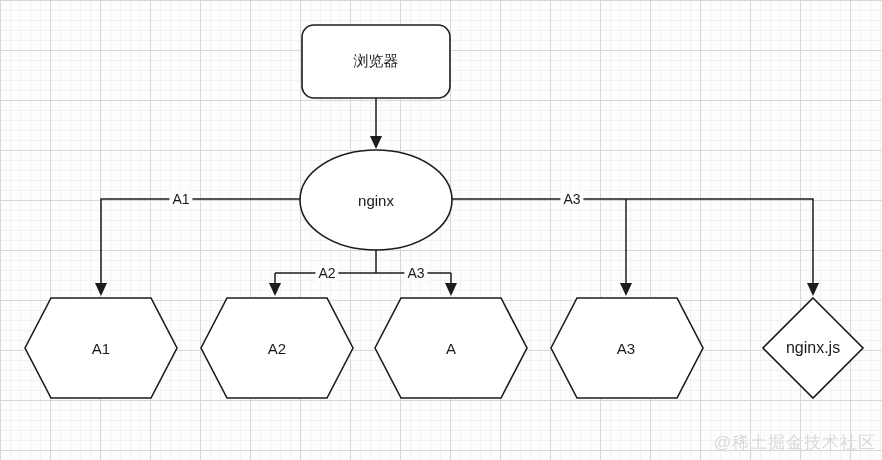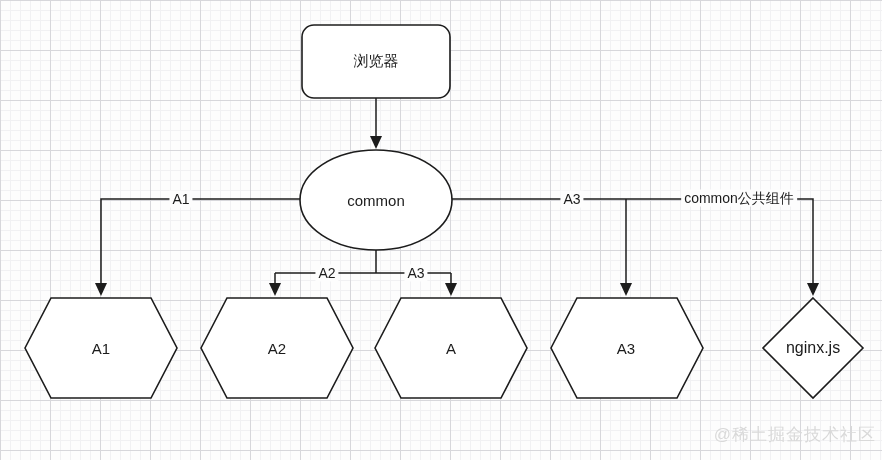--- a/index.html
+++ b/index.html
@@ -46,21 +46,21 @@
     color: #1b1b1b;
     white-space: nowrap;
     background: #fdfdfd;
     padding: 0 3px;
     line-height: 17px;
   }
 
   .watermark {
     position: absolute;
     right: 6px;
-    bottom: 14px;
+    bottom: 6px;
     font-size: 17px;
     color: #d9d9d9;
     letter-spacing: 1px;
     white-space: nowrap;
   }
 </style>
 </head>
 <body>
 
 <div class="canvas">
@@ -87,27 +87,26 @@
     <rect class="shape" x="302" y="25" width="148" height="73" rx="12"></rect>
     <ellipse class="shape" cx="376" cy="200" rx="76" ry="50"></ellipse>
     <polygon class="shape" points="25,348 51,298 151,298 177,348 151,398 51,398"></polygon>
     <polygon class="shape" points="201,348 227,298 327,298 353,348 327,398 227,398"></polygon>
     <polygon class="shape" points="375,348 401,298 501,298 527,348 501,398 401,398"></polygon>
     <polygon class="shape" points="551,348 577,298 677,298 703,348 677,398 577,398"></polygon>
     <polygon class="shape" points="813,298 863,348 813,398 763,348"></polygon>
   </svg>
 
   <div class="node-label" style="left:376px; top:61px;">浏览器</div>
-  <div class="node-label" style="left:376px; top:200px;">common</div>
+  <div class="node-label" style="left:376px; top:200px;">nginx</div>
   <div class="node-label" style="left:101px; top:348px;">A1</div>
   <div class="node-label" style="left:277px; top:348px;">A2</div>
   <div class="node-label" style="left:451px; top:348px;">A</div>
   <div class="node-label" style="left:626px; top:348px;">A3</div>
   <div class="node-label" style="left:813px; top:348px; font-size:16px;">nginx.js</div>
 
   <div class="edge-label" style="left:181px; top:199px;">A1</div>
   <div class="edge-label" style="left:327px; top:273px;">A2</div>
   <div class="edge-label" style="left:416px; top:273px;">A3</div>
   <div class="edge-label" style="left:572px; top:199px;">A3</div>
-  <div class="edge-label" style="left:739px; top:198px;">common公共组件</div>
 
   <div class="watermark">@稀土掘金技术社区</div>
 </div>
 
 </body></html>

